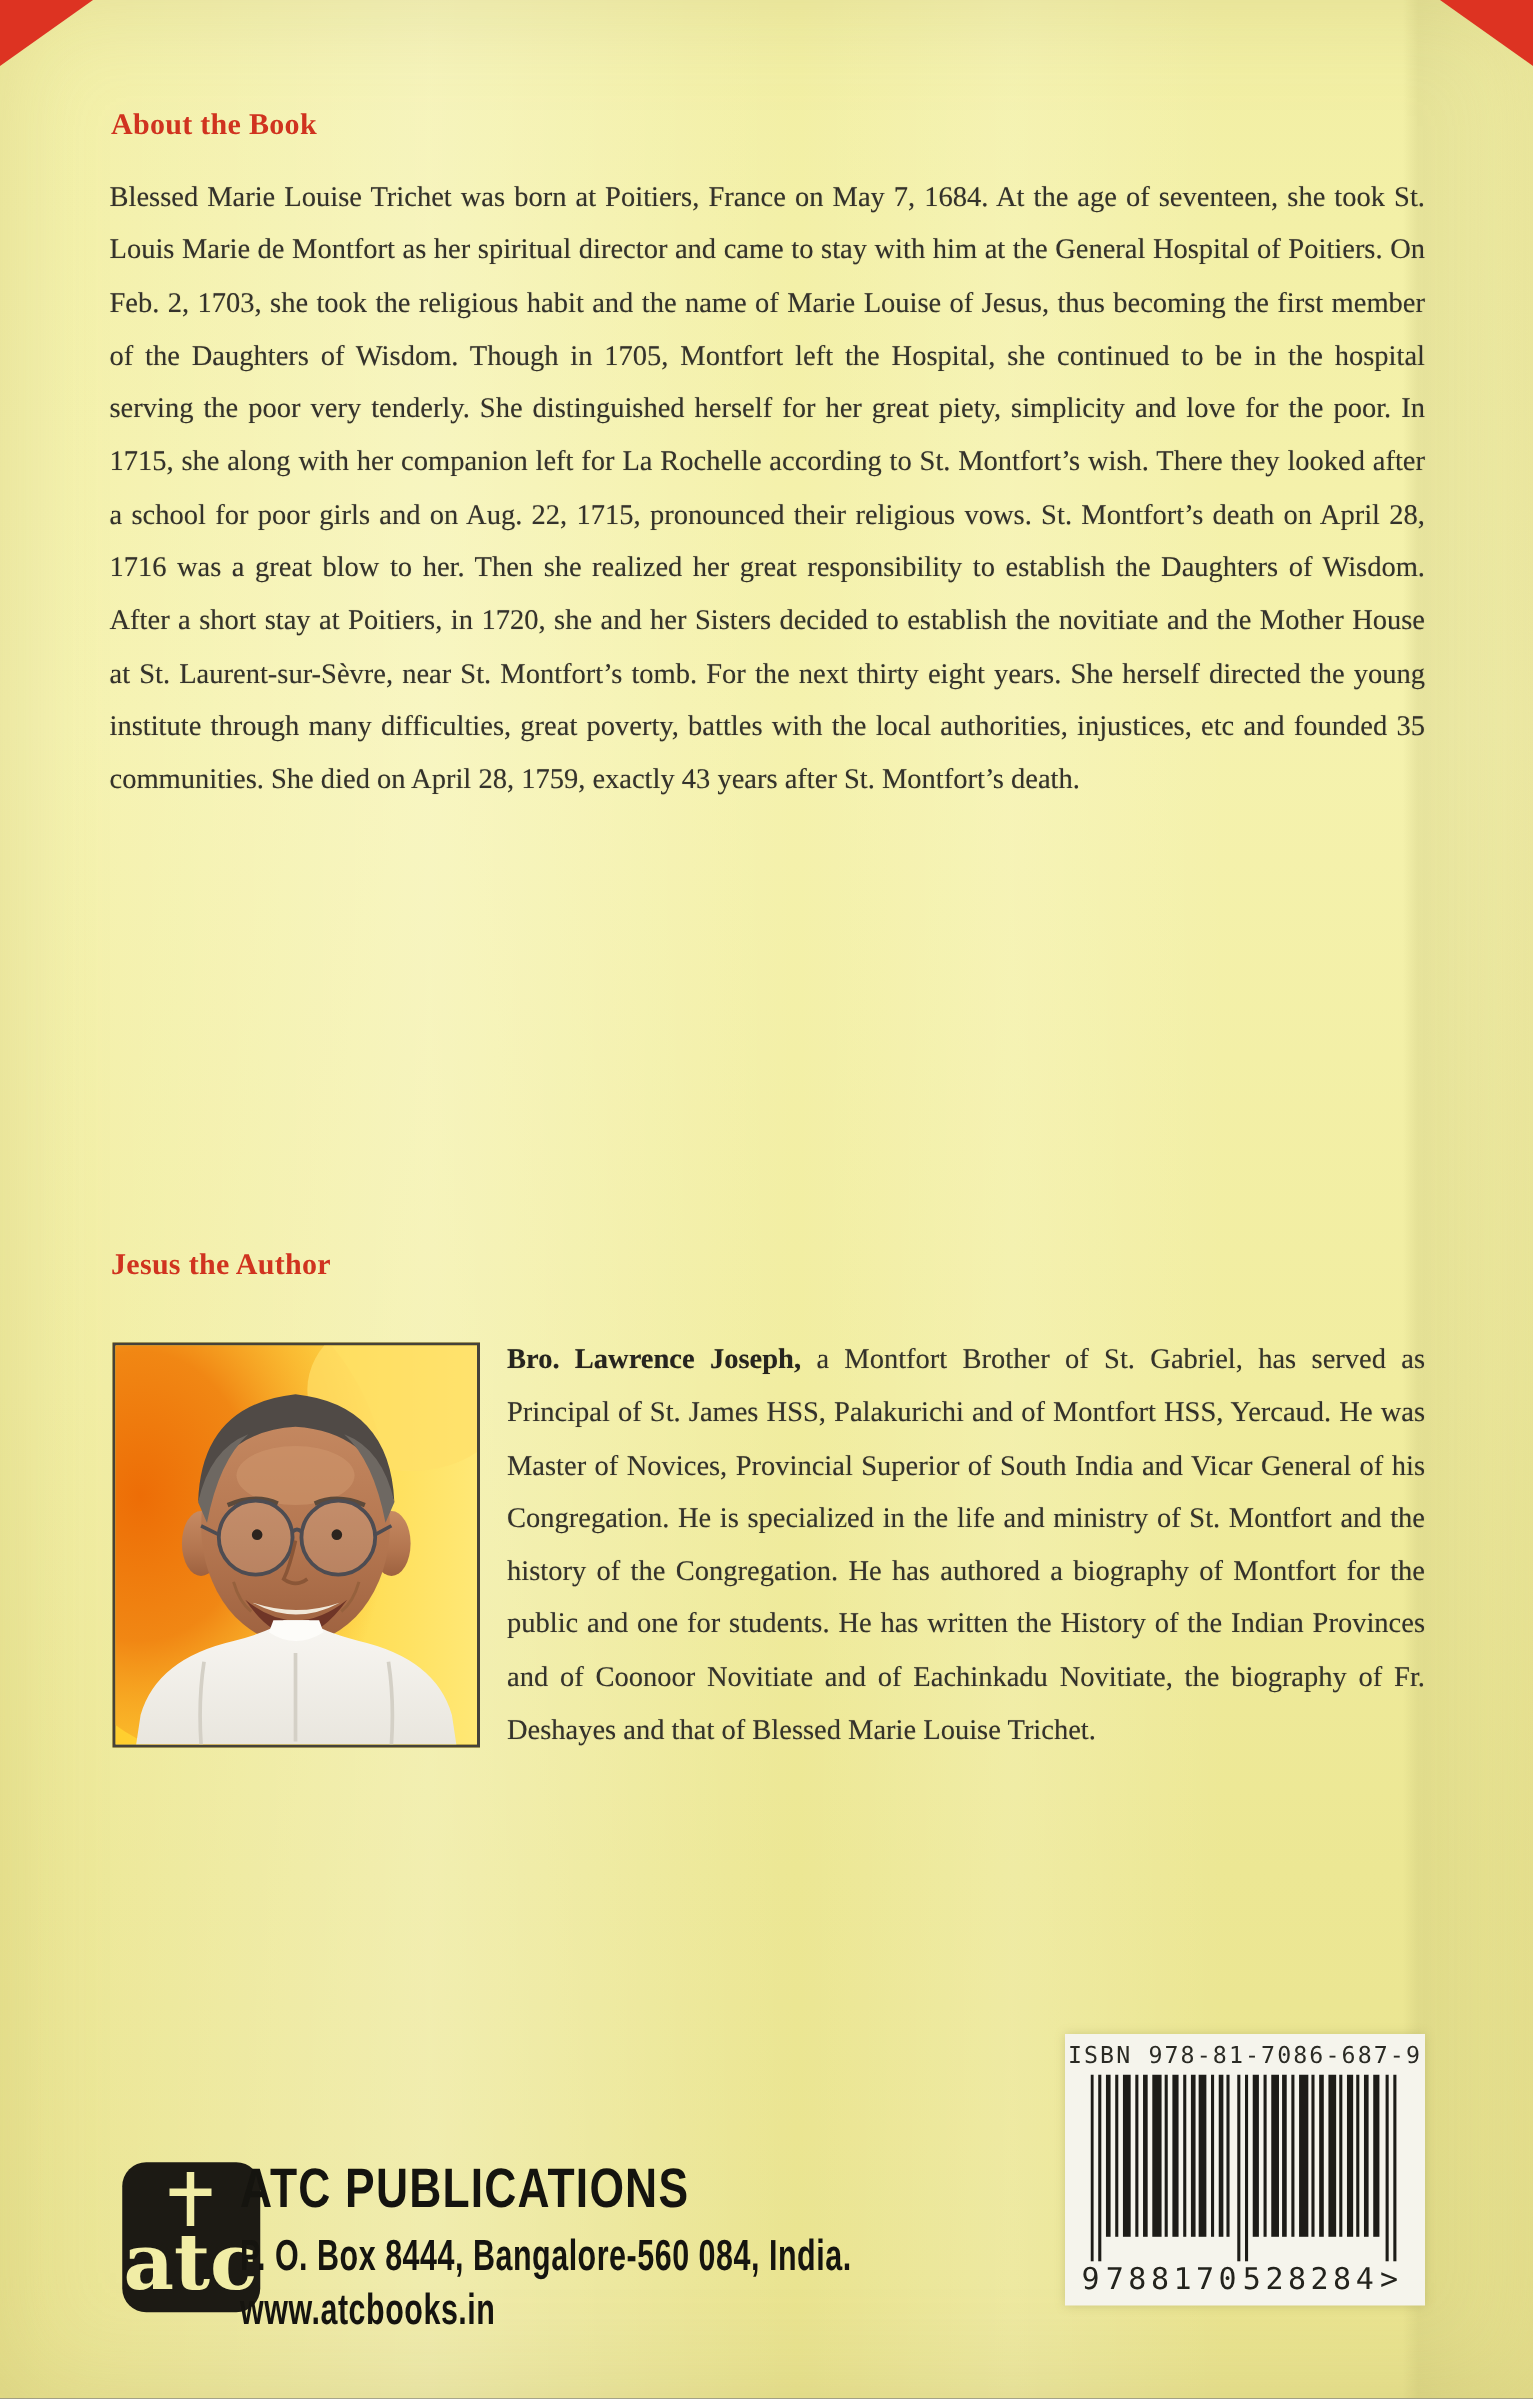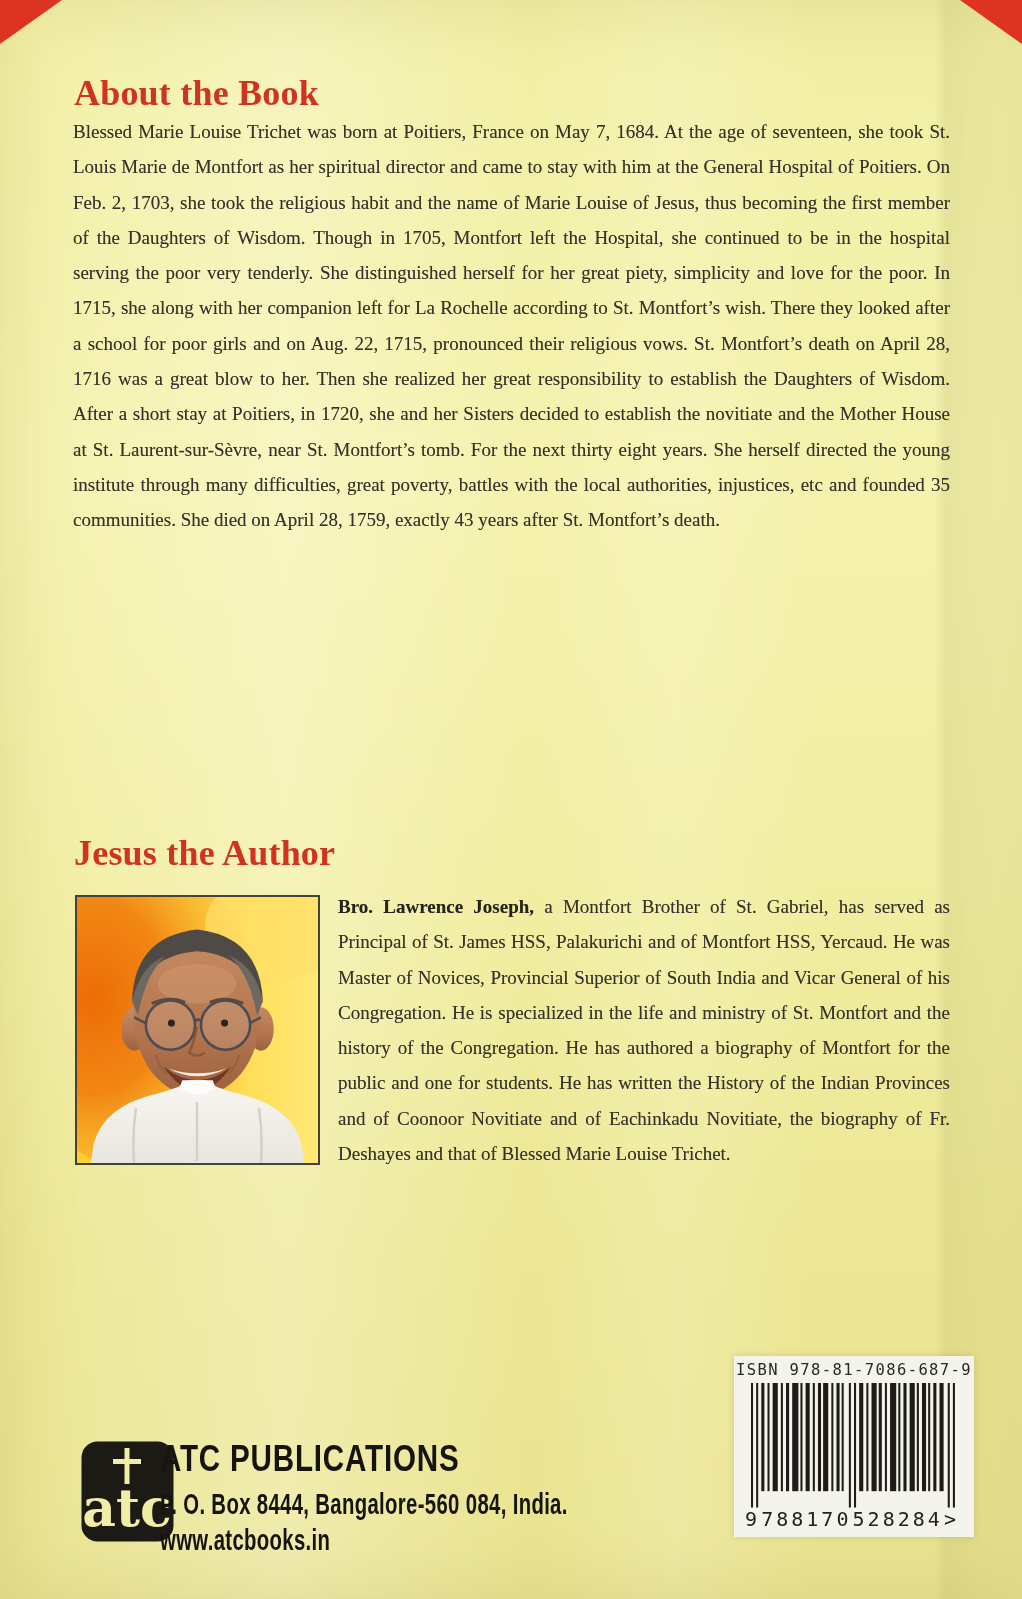--- a/index.html
+++ b/index.html
@@ -10,41 +10,41 @@
       linear-gradient(90deg, rgba(0,0,0,0) 91.5%, rgba(176,172,100,.20) 92.5%, rgba(235,232,160,.10) 100%),
       linear-gradient(180deg, #f2efa4 0%, #f5f2ae 30%, #f1eda0 58%, #ece794 78%, #e9e390 100%);
     box-shadow: inset 0 0 70px rgba(175,165,85,.25);
     font-family:"Liberation Serif", serif;
   }
   .corner{position:absolute;top:0;width:62px;height:44px;background:#dd3322;}
   .corner-left{left:0;clip-path:polygon(0 0,100% 0,0 100%);}
   .corner-right{right:0;clip-path:polygon(0 0,100% 0,100% 100%);}
   .heading{
     position:absolute;left:74px;margin:0;
-    font-size:36px;font-weight:bold;color:#d0331f;
+    font-size:20px;font-weight:bold;color:#d0331f;
     font-family:"Liberation Serif", serif;letter-spacing:.2px;
   }
   .h-book{top:72px;}
   .h-author{top:832px;}
   .body{
     position:absolute;left:73px;width:877px;margin:0;
     font-size:19px;line-height:35.3px;color:#34322b;
     text-align:justify;text-justify:inter-word;
     text-shadow:0 0 .6px rgba(60,58,40,.45);
   }
   .book-para{top:114px;}
   .author-block{top:889px;}
   .author-block b{font-weight:bold;color:#26241e;}
   .photo-frame{
     float:left;width:245px;height:270px;margin:6px 18px 10px 2px;
     border:2px solid #45423a;box-sizing:border-box;background:#ffd93f;
   }
   .photo-frame svg{display:block;width:100%;height:100%;}
   .isbn-box{
-    position:absolute;left:734px;top:1356px;width:240px;height:181px;
+    position:absolute;left:710px;top:1356px;width:240px;height:181px;
     background:#f5f4ec;box-shadow:0 0 6px rgba(150,145,80,.35);
   }
   .isbn-label{
     margin-top:5px;text-align:center;
     font-family:"DejaVu Sans Mono", monospace;
     font-size:15.5px;letter-spacing:1.4px;color:#2a2a24;white-space:nowrap;
   }
   .barcode-wrap{position:relative;margin:4px 17px 0 17px;height:150px;}
   .barcode-wrap svg{display:block;width:206px;height:148px;}
   .barcode-digits{

